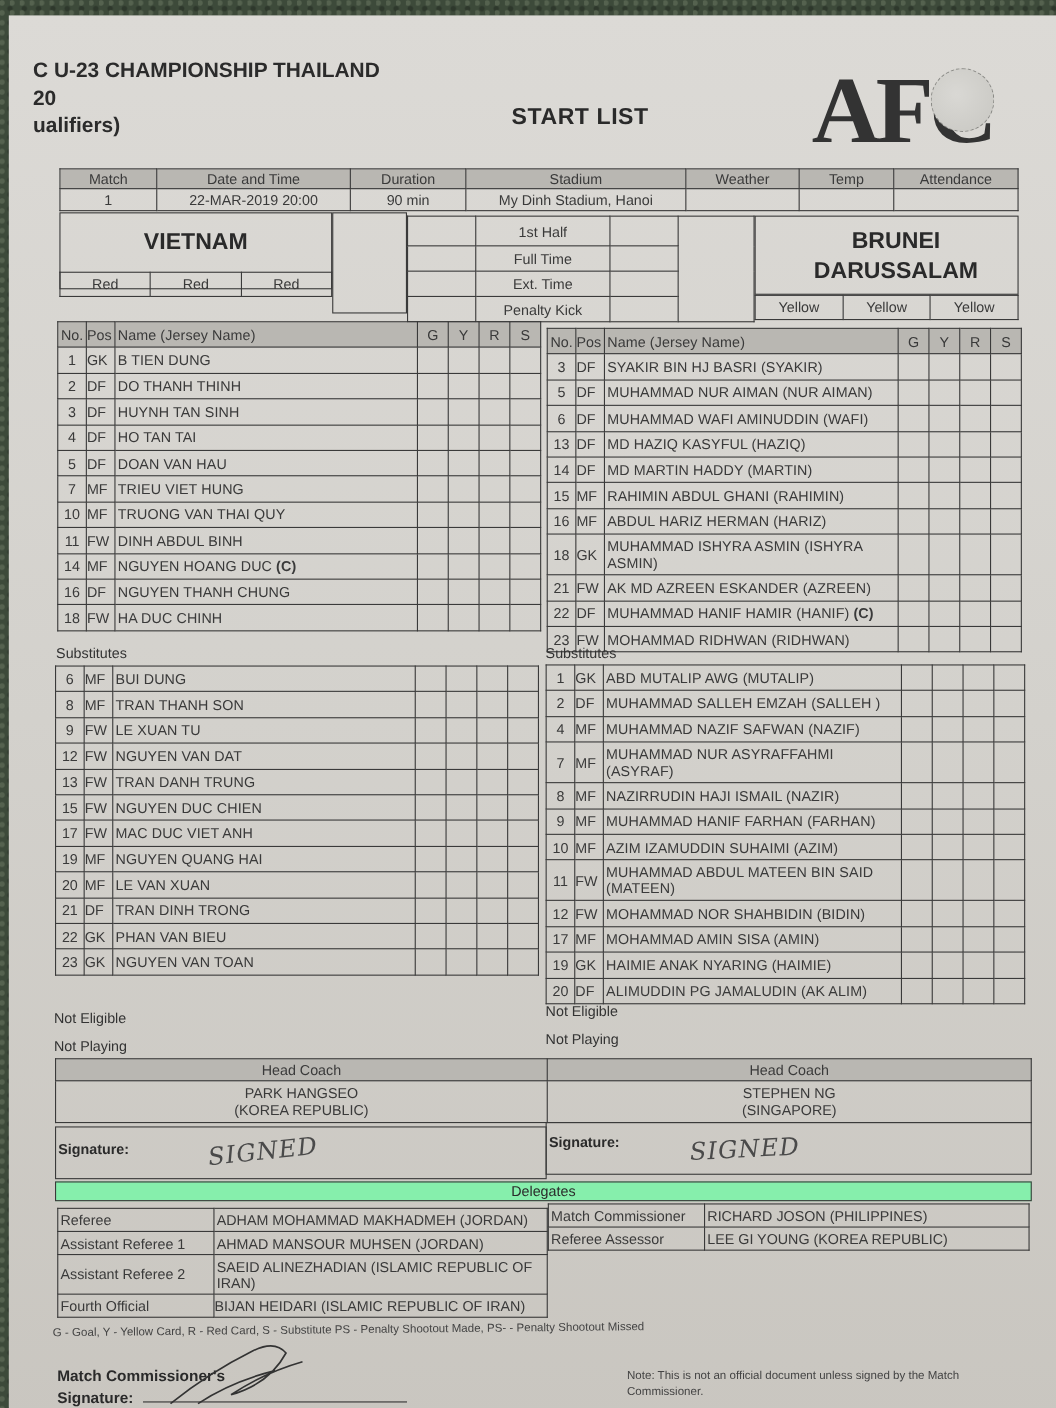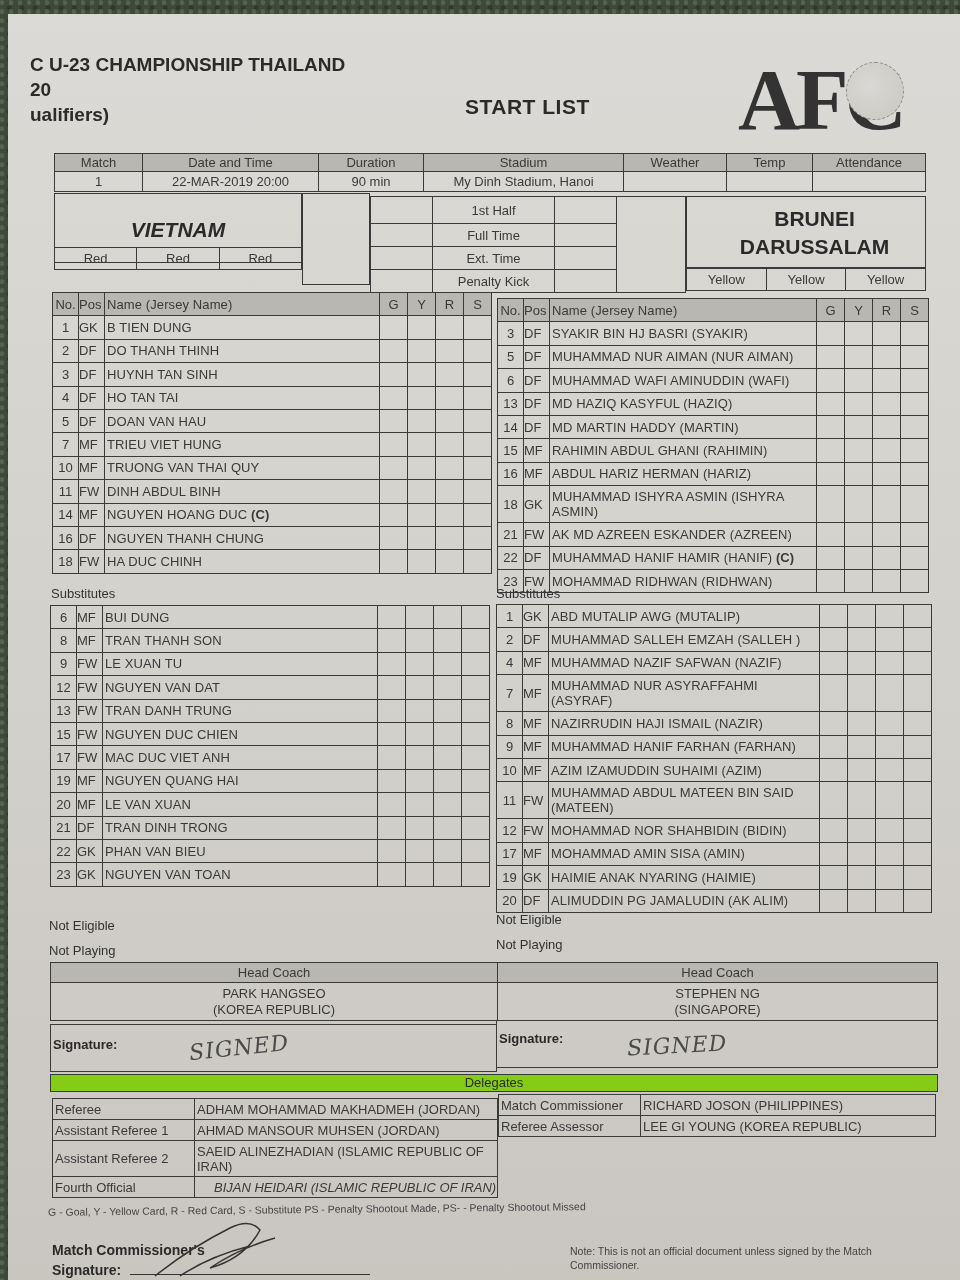--- a/index.html
+++ b/index.html
@@ -74,21 +74,21 @@
     <td class="center">90 min</td>
     <td class="center">My Dinh Stadium, Hanoi</td>
     <td></td>
     <td></td>
     <td></td>
   </tr>
 </tbody>
   </table>
 
 <div class="box" style="left:54px;top:193px;width:248px;height:70px;">
-  <div class="team-name" style="margin-top:24px;font-style:italic;">VIETNAM</div>
+  <div class="team-name" style="margin-top:14px;">VIETNAM</div>
 </div>
 <table class="grid" style="left:54px;top:247px;width:248px;">
   <tbody>
       <tr style="height:22px;">
     <td class="center">Red</td>
     <td class="center">Red</td>
     <td class="center">Red</td>
   </tr>
 </tbody>
   </table>
@@ -620,38 +620,38 @@
 
 <div class="box" style="left:50px;top:1024px;width:447px;height:48px;">
   <span class="abs" style="left:2px;top:12px;font-size:13px;font-weight:bold;">Signature:</span>
   <span class="abs sig-scribble" style="left:138px;top:10px;transform:rotate(-6deg);">SIGNED</span>
 </div>
 <div class="box" style="left:496px;top:1020px;width:442px;height:48px;">
   <span class="abs" style="left:2px;top:10px;font-size:13px;font-weight:bold;">Signature:</span>
   <span class="abs sig-scribble" style="left:130px;top:12px;transform:rotate(-3deg);">SIGNED</span>
 </div>
 
-<div class="box" style="left:50px;top:1074px;width:888px;height:18px;background:#84cc16;text-align:center;font-size:13px;">Delegates</div>
+<div class="box" style="left:50px;top:1074px;width:888px;height:18px;background:#86efac;text-align:center;font-size:13px;">Delegates</div>
 <table class="grid" style="left:52px;top:1098px;width:446px;">
   <tbody>
       <tr>
         <td style="width:142px;height:21px;padding-left:2px;">Referee</td>
         <td style="padding-left:2px;line-height:15px;">ADHAM MOHAMMAD MAKHADMEH (JORDAN)</td>
       </tr>
       <tr>
         <td style="width:142px;height:21px;padding-left:2px;">Assistant Referee 1</td>
         <td style="padding-left:2px;line-height:15px;">AHMAD MANSOUR MUHSEN (JORDAN)</td>
       </tr>
       <tr>
         <td style="width:142px;height:36px;padding-left:2px;">Assistant Referee 2</td>
         <td style="padding-left:2px;line-height:15px;">SAEID ALINEZHADIAN (ISLAMIC REPUBLIC OF IRAN)</td>
       </tr>
       <tr>
         <td style="width:142px;height:21px;padding-left:2px;">Fourth Official</td>
-        <td style="padding-left:19px;line-height:15px;font-style:italic;">BIJAN HEIDARI (ISLAMIC REPUBLIC OF IRAN)</td>
+        <td style="padding-left:0;line-height:15px;">BIJAN HEIDARI (ISLAMIC REPUBLIC OF IRAN)</td>
       </tr>
     </tbody>
 </table>
 <table class="grid" style="left:498px;top:1094px;width:438px;">
   <tbody>
       <tr>
         <td style="width:142px;height:21px;padding-left:2px;">Match Commissioner</td>
         <td style="padding-left:2px;line-height:15px;">RICHARD JOSON (PHILIPPINES)</td>
       </tr>
       <tr>

